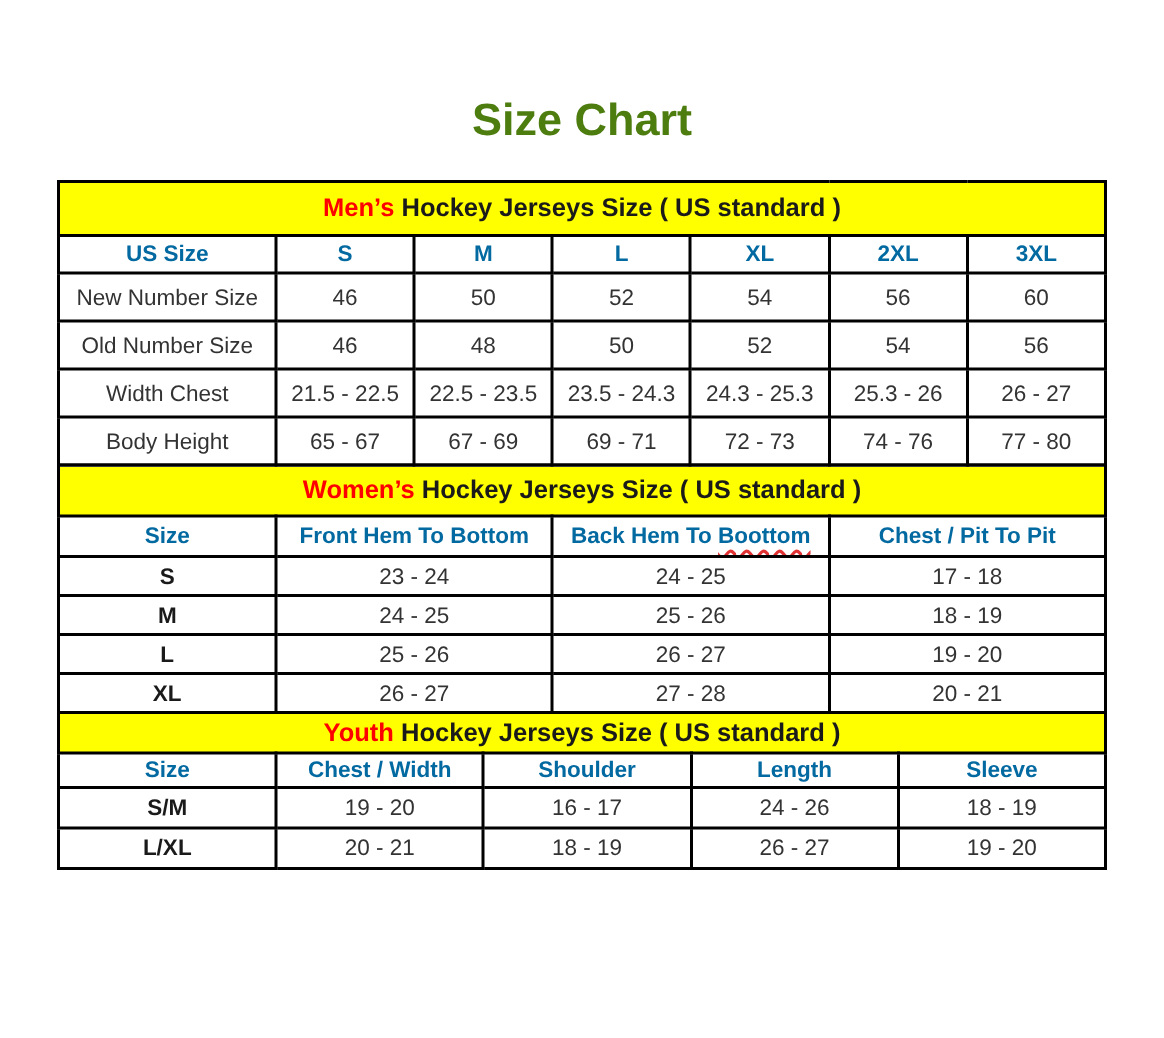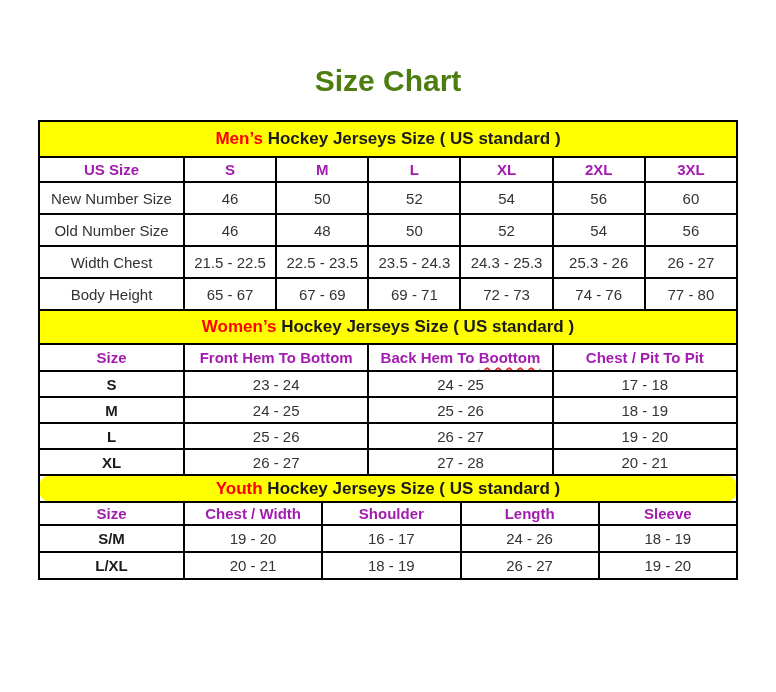--- a/index.html
+++ b/index.html
@@ -44,39 +44,39 @@
   .band-cell {
     background: #ffff00;
     font-size: 17px;
     font-weight: 700;
     color: #1a1a1a;
   }
   .band-accent { color: #ff0000; }
   .colh {
     font-size: 15px;
     font-weight: 700;
-    color: #a21caf;
+    color: #0369a1;
   }
   td.val, td.rlabel {
     font-size: 15px;
     font-weight: 400;
     color: #333333;
   }
   .womens td.rlabel, .youth td.rlabel {
     font-weight: 700;
     color: #1a1a1a;
   }
   
   .mens   .band-cell { height: 36px; }
   .mens   .colh      { height: 25px; }
   .mens   td         { height: 32px; }
   .womens .band-cell { height: 34px; }
   .womens .colh      { height: 27px; }
   .womens td         { height: 26px; }
-  .youth  .band-cell { height: 27px; border-radius: 12px; }
+  .youth  .band-cell { height: 27px; }
   .youth  .colh      { height: 23px; }
   .youth  td         { height: 27px; }
   .misspell {
     text-decoration-line: underline;
     text-decoration-style: wavy;
     text-decoration-color: #e03232;
     text-decoration-thickness: 1.5px;
     text-underline-offset: 4px;
   }
 </style>

